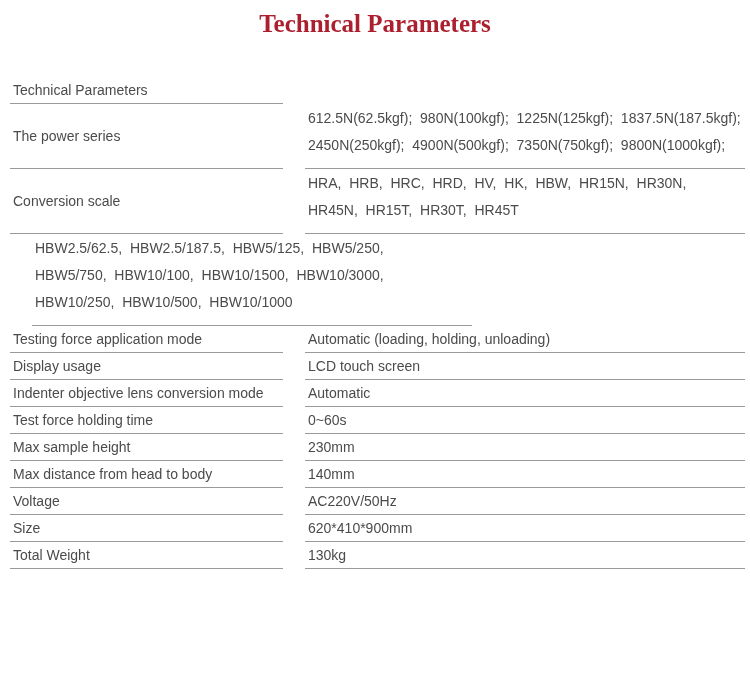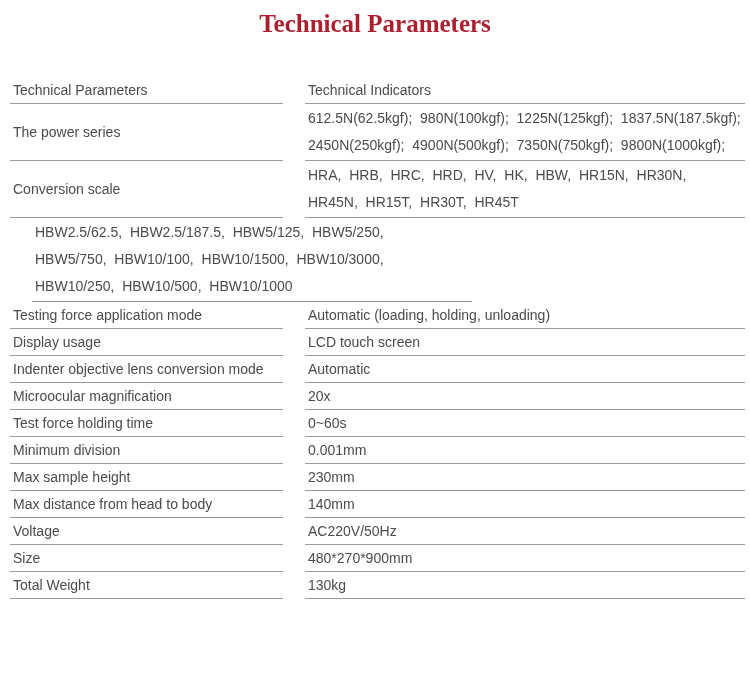--- a/index.html
+++ b/index.html
@@ -49,41 +49,38 @@
   .cell-value {
     width: 437px;
     padding: 4px 0 3px 3px;
   }
   .line, .label-text {
     line-height: 19px;
     white-space: pre-wrap;
   }
   .spec-row.multi .cell-value {
     padding-top: 1px;
-    padding-bottom: 1px;
+    padding-bottom: 9px;
   }
   .spec-row.multi .line {
     line-height: 27px;
   }
 </style>
 </head>
 <body>
 
 <h1 class="page-title">Technical Parameters</h1>
 
 <div class="spec-table">
 
   <div class="spec-row">
     <div class="cell-label">
         <span class="label-text">Technical Parameters</span>
       </div>
     <div class="cell-gap"></div>
-    <div class="cell-value">
-        <span class="line">Technical Indicators</span>
-      </div>
   </div>
 
   <div class="spec-row multi">
     <div class="cell-label">
         <span class="label-text">The power series</span>
       </div>
     <div class="cell-gap"></div>
     <div class="cell-value">
       <div class="line">612.5N(62.5kgf);  980N(100kgf);  1225N(125kgf);  1837.5N(187.5kgf);</div>
       <div class="line">2450N(250kgf);  4900N(500kgf);  7350N(750kgf);  9800N(1000kgf);</div>
@@ -134,49 +131,31 @@
   <div class="spec-row">
     <div class="cell-label">
         <span class="label-text">Indenter objective lens conversion mode</span>
       </div>
     <div class="cell-gap"></div>
     <div class="cell-value">
         <div class="line">Automatic</div>
       </div>
   </div>
 
-  <div class="spec-row">
-    <div class="cell-label">
-        <span class="label-text">Microocular magnification</span>
-      </div>
-    <div class="cell-gap"></div>
-    <div class="cell-value">
-        <div class="line">20x</div>
-      </div>
-  </div>
 
   <div class="spec-row">
     <div class="cell-label">
         <span class="label-text">Test force holding time</span>
       </div>
     <div class="cell-gap"></div>
     <div class="cell-value">
         <div class="line">0~60s</div>
       </div>
   </div>
 
-  <div class="spec-row">
-    <div class="cell-label">
-        <span class="label-text">Minimum division</span>
-      </div>
-    <div class="cell-gap"></div>
-    <div class="cell-value">
-        <div class="line">0.001mm</div>
-      </div>
-  </div>
 
   <div class="spec-row">
     <div class="cell-label">
         <span class="label-text">Max sample height</span>
       </div>
     <div class="cell-gap"></div>
     <div class="cell-value">
         <div class="line">230mm</div>
       </div>
   </div>
@@ -200,21 +179,21 @@
         <div class="line">AC220V/50Hz</div>
       </div>
   </div>
 
   <div class="spec-row">
     <div class="cell-label">
         <span class="label-text">Size</span>
       </div>
     <div class="cell-gap"></div>
     <div class="cell-value">
-        <div class="line">480*270*900mm</div>
+        <div class="line">620*410*900mm</div>
       </div>
   </div>
 
   <div class="spec-row">
     <div class="cell-label">
         <span class="label-text">Total Weight</span>
       </div>
     <div class="cell-gap"></div>
     <div class="cell-value">
         <div class="line">130kg</div>

